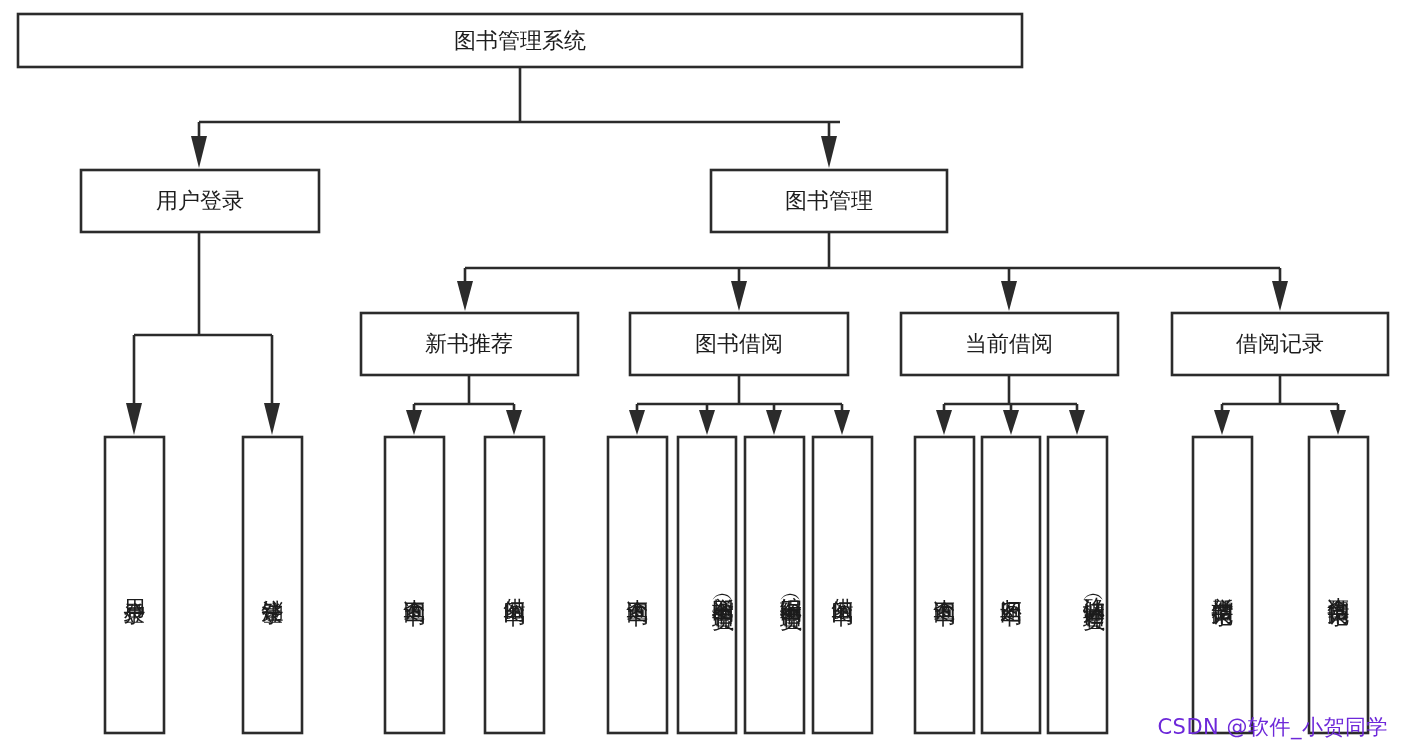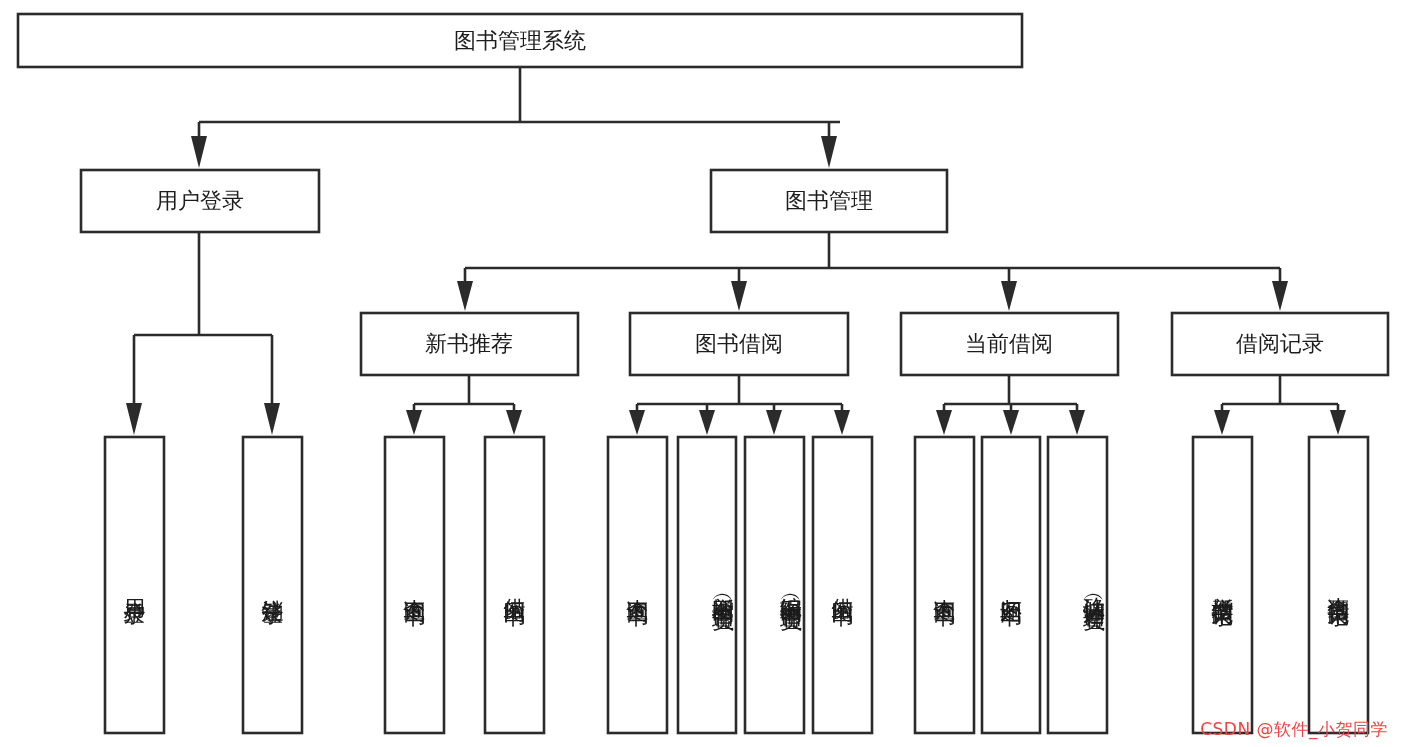--- a/index.html
+++ b/index.html
@@ -59,22 +59,22 @@
     letter-spacing: 2px;
     text-align: center;
     white-space: nowrap;
     pointer-events: none;
   }
   .watermark {
     position: absolute;
     right: 8px;
     bottom: 6px;
     font-family: "DejaVu Sans", "Liberation Sans", sans-serif;
-    font-size: 17px;
-    color: #ef4444;
+    font-size: 21px;
+    color: #6d28d9;
     white-space: nowrap;
     letter-spacing: 0.5px;
     margin-top: 48px;
   }
 </style>
 </head>
 <body>
 
 <div id="diagram-root">
 

